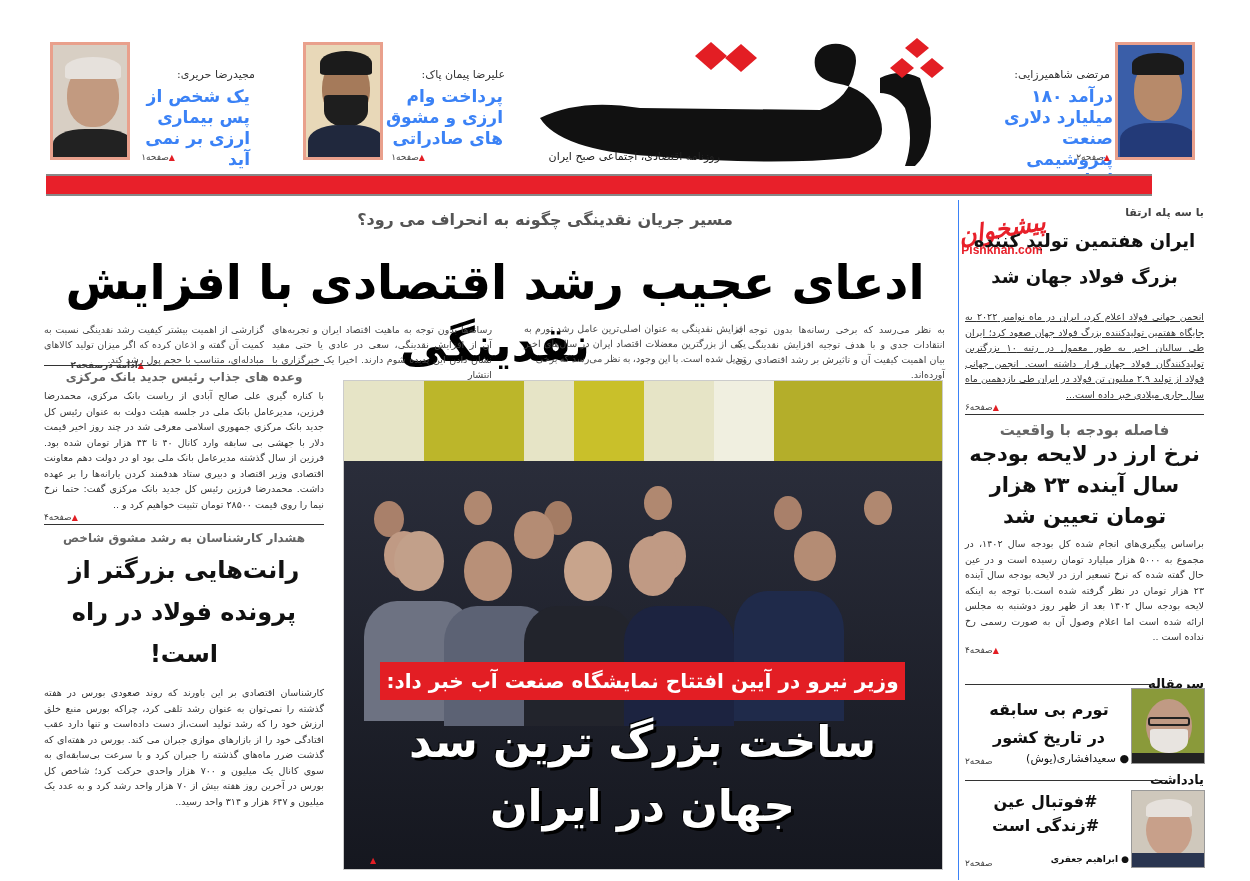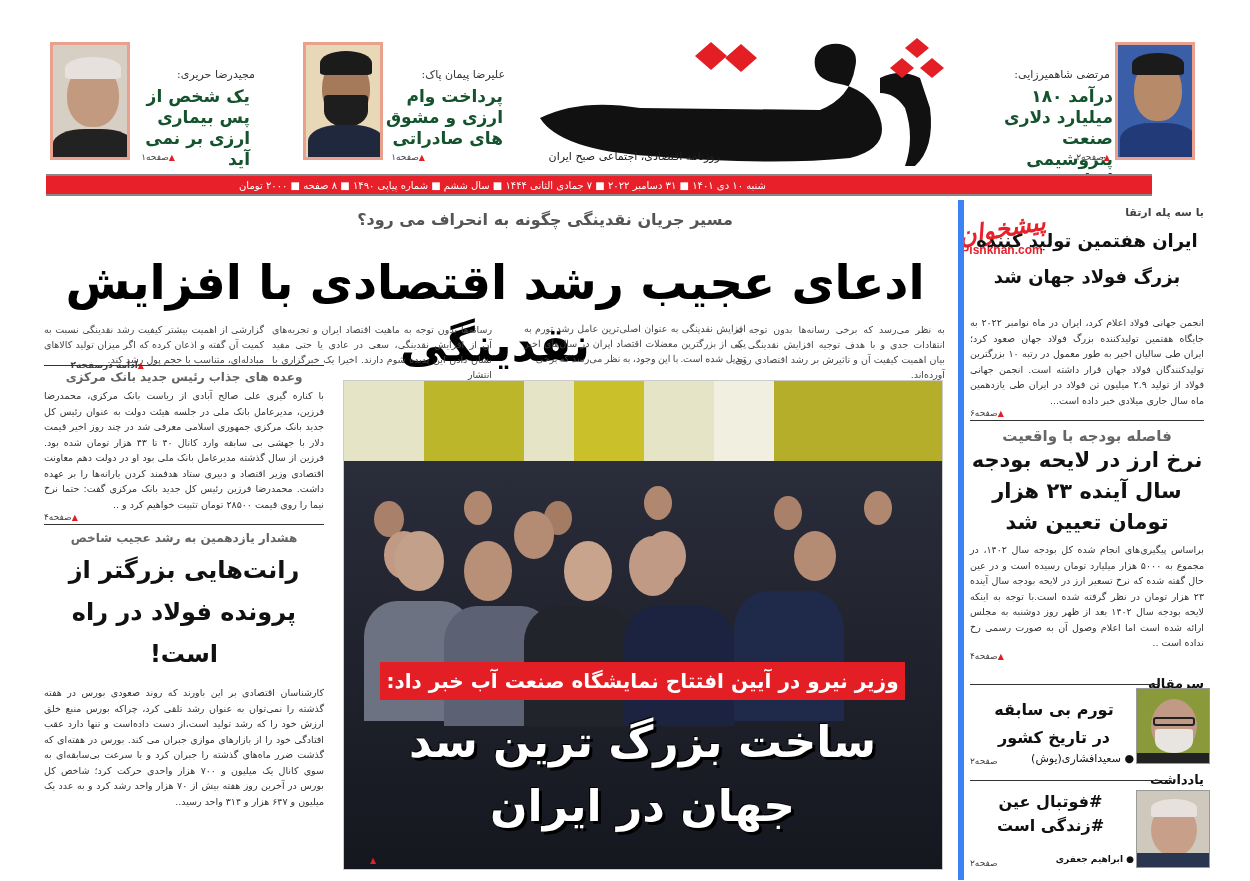--- a/index.html
+++ b/index.html
@@ -5,33 +5,33 @@
   * { box-sizing: border-box; margin: 0; padding: 0; }
   html, body { width: 1250px; height: 881px; background: #ffffff; overflow: hidden; }
   body { position: relative; font-family: "DejaVu Sans", sans-serif; color: #111; direction: rtl; }
   .abs { position: absolute; }
 
   
   .teaser-photo { position: absolute; border: 3px solid #e9a08c; background: #6b6b6b; overflow: hidden; }
   .teaser-photo .head { position: absolute; border-radius: 50% 50% 45% 45%; }
   .teaser-photo .body { position: absolute; border-radius: 40% 40% 0 0; }
   .teaser-kicker { position: absolute; font-size: 11px; color: #333; text-align: right; }
-  .teaser-title { position: absolute; font-size: 17px; font-weight: bold; line-height: 21px; text-align: right; color: #14532d; }
+  .teaser-title { position: absolute; font-size: 17px; font-weight: bold; line-height: 21px; text-align: right; color: #3b82f6; }
   .page-ref { position: absolute; font-size: 9px; color: #444; text-align: right; }
   .page-ref .tri { color: #e31e24; font-size: 8px; }
 
   .logo { position: absolute; left: 520px; top: 38px; width: 440px; height: 130px; }
   .logo-tagline { position: absolute; left: 520px; top: 150px; width: 200px; font-size: 11px; color: #222; text-align: right; }
 
   .dateband { position: absolute; left: 46px; top: 174px; width: 1106px; height: 22px; background: #e8202a; border-top: 2px solid #888; border-bottom: 2px solid #888; }
   .dateband .url { position: absolute; left: 810px; top: 0; width: 240px; font-family: "Liberation Serif", serif; font-size: 17px; color: #fff; direction: ltr; line-height: 19px; }
   .dateband .dateline { position: absolute; left: 80px; top: 2px; width: 640px; font-size: 10px; color: #fff; text-align: right; line-height: 15px; white-space: nowrap; }
 
   
-  .col-right { position: absolute; left: 958px; top: 200px; width: 252px; height: 680px; border-left: 6px solid #3b82f6; }
+  .col-right { position: absolute; left: 958px; top: 200px; width: 252px; height: 680px; border-left: 1px solid #3b82f6; }
   .kicker { font-size: 13px; color: #444; font-weight: bold; text-align: center; }
   .big-head { font-weight: bold; text-align: center; color: #111; }
   .body-text { font-size: 9.5px; line-height: 15.5px; color: #333; text-align: justify; }
   .sep { height: 1px; background: #333; }
 
   
   .col-left { position: absolute; left: 44px; top: 365px; width: 280px; }
 
   
   .sub-head { position: absolute; left: 320px; top: 210px; width: 450px; font-size: 16px; font-weight: bold; color: #555; text-align: center; }
@@ -85,21 +85,20 @@
 <div class="teaser-photo" style="left:50px;top:42px;width:80px;height:118px;background:#d8cfc4;">
   <div class="head" style="left:14px;top:18px;width:52px;height:64px;background:#c29a80;"></div>
   <div class="head" style="left:12px;top:12px;width:56px;height:22px;background:#e6e1dc;border-radius:50% 50% 10% 10%;"></div>
   <div class="body" style="left:0px;top:84px;width:80px;height:36px;background:#222;"></div>
 </div>
 <div class="teaser-kicker" style="left:140px;top:68px;width:115px;">مجیدرضا حریری:</div>
 <div class="teaser-title" style="left:132px;top:86px;width:118px;">یک شخص از پس بیماری ارزی بر نمی آید</div>
 <div class="page-ref" style="left:135px;top:152px;width:40px;"><span class="tri">▲</span><span>صفحه۱</span></div>
 
 <div class="dateband">
-  <div class="dateline">شنبه ۱۰ دی ۱۴۰۱ ■ ۳۱ دسامبر ۲۰۲۲ ■ ۷ جمادی الثانی ۱۴۴۴ ■ سال ششم ■ شماره پیاپی ۱۴۹۰ ■ ۸ صفحه ■ ۲۰۰۰ تومان</div>
 </div>
 
 <div class="sub-head">مسیر جریان نقدینگی چگونه به انحراف می رود؟</div>
 <div class="main-head">ادعای عجیب رشد اقتصادی با افزایش نقدینگی</div>
 
 <div class="lead-cols" style="left:735px;width:210px;">به نظر می‌رسد که برخی رسانه‌ها بدون توجه به انتقادات جدی و با هدف توجیه افزایش نقدینگی به بیان اهمیت کیفیت آن و تاثیرش بر رشد اقتصادی روی آورده‌اند.</div>
 <div class="lead-cols" style="left:524px;width:222px;font-family:Liberation Serif, serif;">افزایش نقدینگی به عنوان اصلی‌ترین عامل رشد تورم به یکی از بزرگترین معضلات اقتصاد ایران در سال‌های اخیر تبدیل شده است. با این وجود، به نظر می‌رسد که برخی</div>
 <div class="lead-cols" style="left:272px;width:220px;">رسانه‌ها بدون توجه به ماهیت اقتصاد ایران و تجربه‌های آن از افزایش نقدینگی، سعی در عادی یا حتی مفید نشان دادن این پدیده شوم دارند. اخیرا یک خبرگزاری با انتشار</div>
 <div class="lead-cols" style="left:44px;width:220px;">گزارشی از اهمیت بیشتر کیفیت رشد نقدینگی نسبت به کمیت آن گفته و اذعان کرده که اگر میزان تولید کالاهای مبادله‌ای، متناسب با حجم پول رشد کند.</div>
 <div class="page-ref" style="left:44px;top:360px;width:100px;font-weight:bold;"><span class="tri">▲</span><span>ادامه درصفحه۲</span></div>
@@ -137,21 +136,21 @@
 
 <div class="watermark">
   <div class="fa">پیشخوان</div>
   <div class="en">Pishkhan.com</div>
 </div>
 
 <div class="col-right">
   <div style="padding:6px 6px 0 6px;">
     <div class="kicker" style="text-align:right;font-size:11px;">با سه پله ارتقا</div>
     <div class="big-head" style="font-size:18px;line-height:36px;margin-top:4px;">ایران هفتمین تولید کننده بزرگ فولاد جهان شد</div>
-    <div class="body-text" style="margin-top:20px;">انجمن جهانی فولاد اعلام کرد، ایران در ماه نوامبر ۲۰۲۲ به جایگاه هفتمین تولیدکننده بزرگ فولاد جهان صعود کرد؛ ایران طی سالیان اخیر به طور معمول در رتبه ۱۰ بزرگترین تولیدکنندگان فولاد جهان قرار داشته است. انجمن جهانی فولاد از تولید ۲.۹ میلیون تن فولاد در ایران طی یازدهمین ماه سال جاری میلادی خبر داده است...</div>
+    <div class="body-text" style="margin-top:14px;text-decoration:underline;">انجمن جهانی فولاد اعلام کرد، ایران در ماه نوامبر ۲۰۲۲ به جایگاه هفتمین تولیدکننده بزرگ فولاد جهان صعود کرد؛ ایران طی سالیان اخیر به طور معمول در رتبه ۱۰ بزرگترین تولیدکنندگان فولاد جهان قرار داشته است. انجمن جهانی فولاد از تولید ۲.۹ میلیون تن فولاد در ایران طی یازدهمین ماه سال جاری میلادی خبر داده است...</div>
     <div class="page-ref" style="position:static;text-align:left;"><span class="tri">▲</span><span>صفحه۶</span></div>
     <div class="sep" style="margin-top:2px;"></div>
 
     <div class="kicker" style="margin-top:6px;font-size:15px;color:#666;">فاصله بودجه با واقعیت</div>
     <div class="big-head" style="font-size:21px;line-height:31px;">نرخ ارز در لایحه بودجه سال آینده ۲۳ هزار تومان تعیین شد</div>
     <div class="body-text" style="margin-top:4px;">براساس پیگیری‌های انجام شده کل بودجه سال ۱۴۰۲، در مجموع به ۵۰۰۰ هزار میلیارد تومان رسیده است و در عین حال گفته شده که نرخ تسعیر ارز در لایحه بودجه سال آینده ۲۳ هزار تومان در نظر گرفته شده است.با توجه به اینکه لایحه بودجه سال ۱۴۰۲ بعد از ظهر روز دوشنبه به مجلس ارائه شده است اما اعلام وصول آن به صورت رسمی رخ نداده است ..</div>
     <div class="page-ref" style="position:static;text-align:left;"><span class="tri">▲</span><span>صفحه۴</span></div>
   </div>
 
   <div class="section-label" style="right:6px;top:476px;">سرمقاله</div>
@@ -178,17 +177,17 @@
   <div class="page-ref" style="left:6px;top:658px;width:40px;text-align:left;">صفحه۲</div>
 </div>
 
 <div class="col-left">
   <div class="sep" style="margin-top:0;"></div>
   <div class="kicker" style="margin-top:4px;font-size:12px;color:#666;">وعده های جذاب رئیس جدید بانک مرکزی</div>
   <div class="body-text" style="margin-top:4px;">با کناره گیری علی صالح آبادی از ریاست بانک مرکزی، محمدرضا فرزین، مدیرعامل بانک ملی در جلسه هیئت دولت به عنوان رئیس کل جدید بانک مرکزی جمهوری اسلامی معرفی شد در چند روز اخیر قیمت دلار با جهشی بی سابقه وارد کانال ۴۰ تا ۴۳ هزار تومان شده بود. فرزین از سال گذشته مدیرعامل بانک ملی بود او در دولت دهم معاونت اقتصادی وزیر اقتصاد و دبیری ستاد هدفمند کردن یارانه‌ها را بر عهده داشت. محمدرضا فرزین رئیس کل جدید بانک مرکزی گفت: حتما نرخ نیما را روی قیمت ۲۸۵۰۰ تومان تثبیت خواهیم کرد و ..</div>
   <div class="page-ref" style="position:static;text-align:left;"><span class="tri">▲</span><span>صفحه۴</span></div>
   <div class="sep" style="margin-top:2px;"></div>
 
-  <div class="kicker" style="margin-top:6px;font-size:12px;color:#666;">هشدار یازدهمین به رشد عجیب شاخص</div>
+  <div class="kicker" style="margin-top:6px;font-size:12px;color:#666;">هشدار کارشناسان به رشد مشوق شاخص</div>
   <div class="big-head" style="font-size:24px;line-height:42px;margin-top:4px;">رانت‌هایی بزرگتر از پرونده فولاد در راه است!</div>
   <div class="body-text" style="margin-top:10px;">کارشناسان اقتصادی بر این باورند که روند صعودی بورس در هفته گذشته را نمی‌توان به عنوان رشد تلقی کرد، چراکه بورس منبع خلق ارزش خود را که رشد تولید است،از دست داده‌است و تنها دارد عقب افتادگی خود را از بازارهای موازی جبران می کند. بورس در هفته‌ای که گذشت ضرر ماه‌های گذشته را جبران کرد و با سرعت بی‌سابقه‌ای به سوی کانال یک میلیون و ۷۰۰ هزار واحدی حرکت کرد؛ شاخص کل بورس در آخرین روز هفته بیش از ۷۰ هزار واحد رشد کرد و به عدد یک میلیون و ۶۴۷ هزار و ۳۱۴ واحد رسید..</div>
 
 </div>
 
 </body></html>

